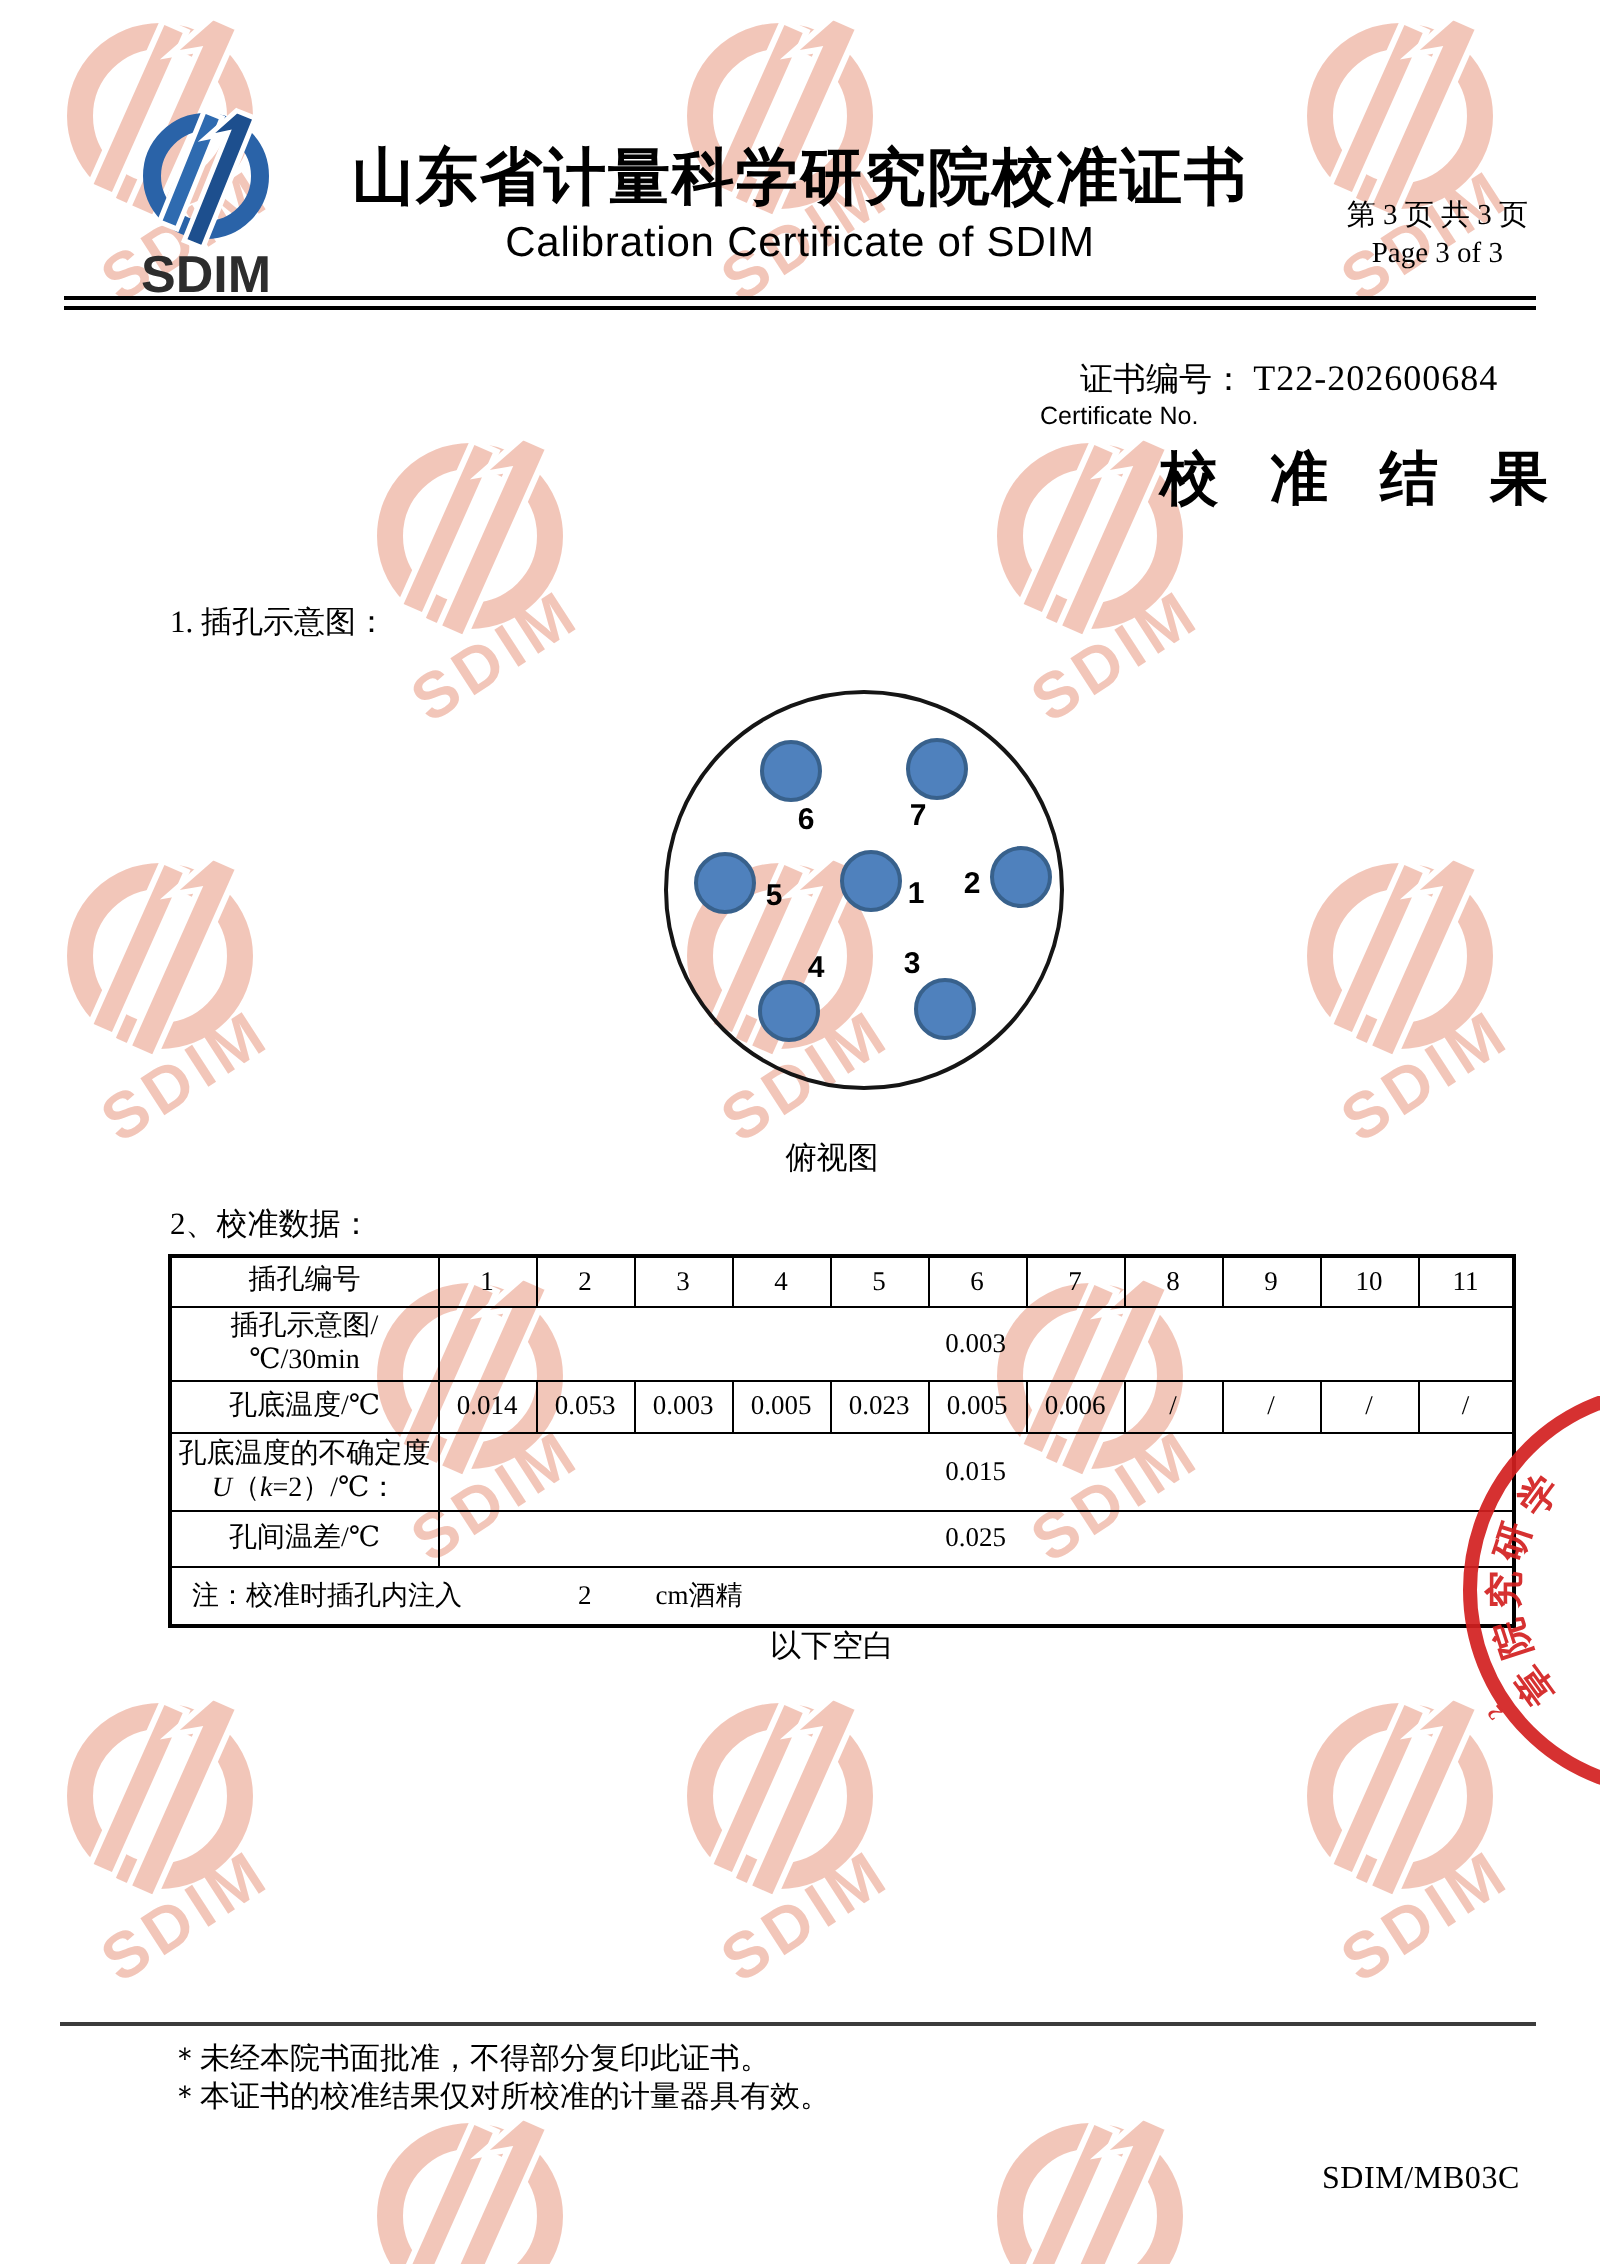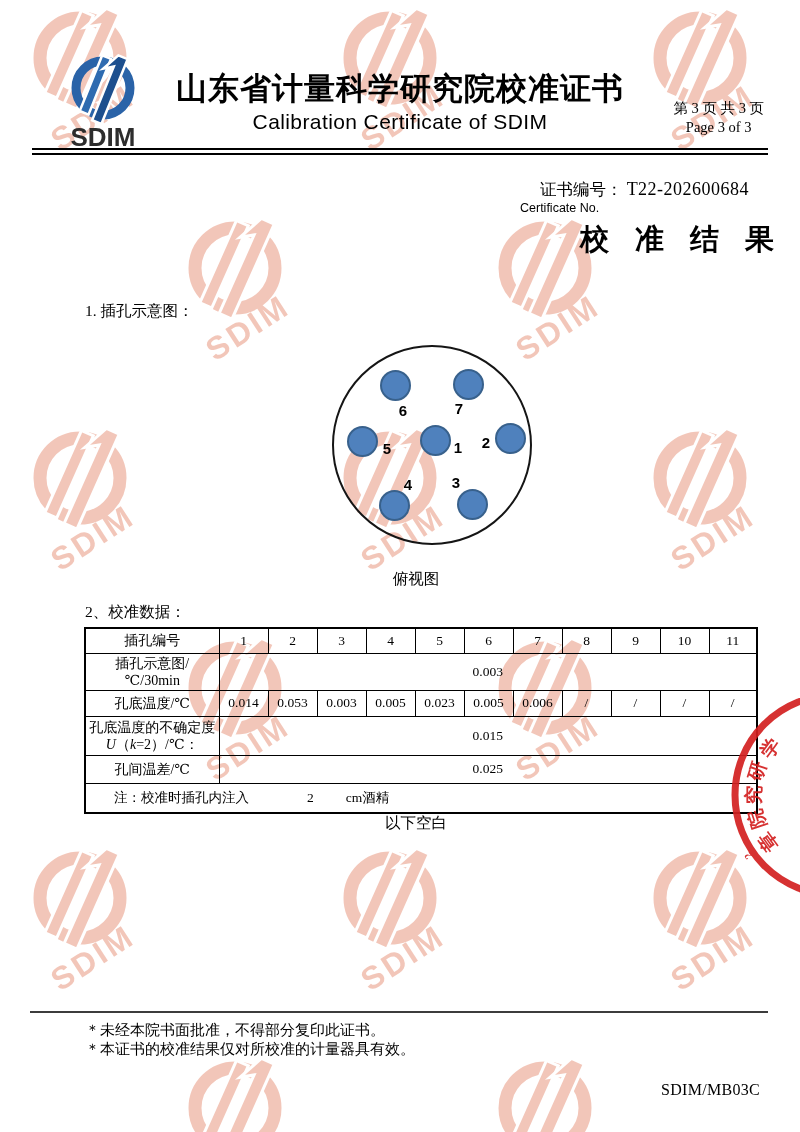--- a/index.html
+++ b/index.html
@@ -37,21 +37,21 @@
   .sec2-h{left:85px;top:602px;font-size:15.5px;}
   table.cal{position:absolute;left:84px;top:627px;width:672px;border-collapse:collapse;table-layout:fixed;
     border:2px solid #000;font-size:13.5px;}
   table.cal td{border:1px solid #000;text-align:center;padding:0 2px;line-height:1.25;}
   table.cal .lbl{font-size:14px;}
   tr.r1 td{height:24px;}
   tr.r2 td{height:36px;}
   tr.r3 td{height:25px;}
   tr.r4 td{height:38px;}
   tr.r5 td{height:27px;}
-  tr.r6 td{height:28px;text-align:left;padding-left:28px;}
+  tr.r6 td{height:28px;text-align:left;padding-left:10px;}
   .gap1{display:inline-block;width:58px;}
   .gap2{display:inline-block;width:32px;}
   td i{font-family:"Liberation Serif",serif;}
   .blank-note{left:30px;width:772px;top:813px;text-align:center;font-size:15.5px;}
   
   .stamp{right:0;top:698px;z-index:2;}
   
   .foot-rule{left:30px;top:1011px;width:738px;height:2px;background:#3c3c3c;}
   .footnotes{left:72px;top:1021px;font-size:15px;line-height:19px;margin-left:13px;}
   .doccode{right:40px;top:1081px;font-size:16px;letter-spacing:.3px;}

